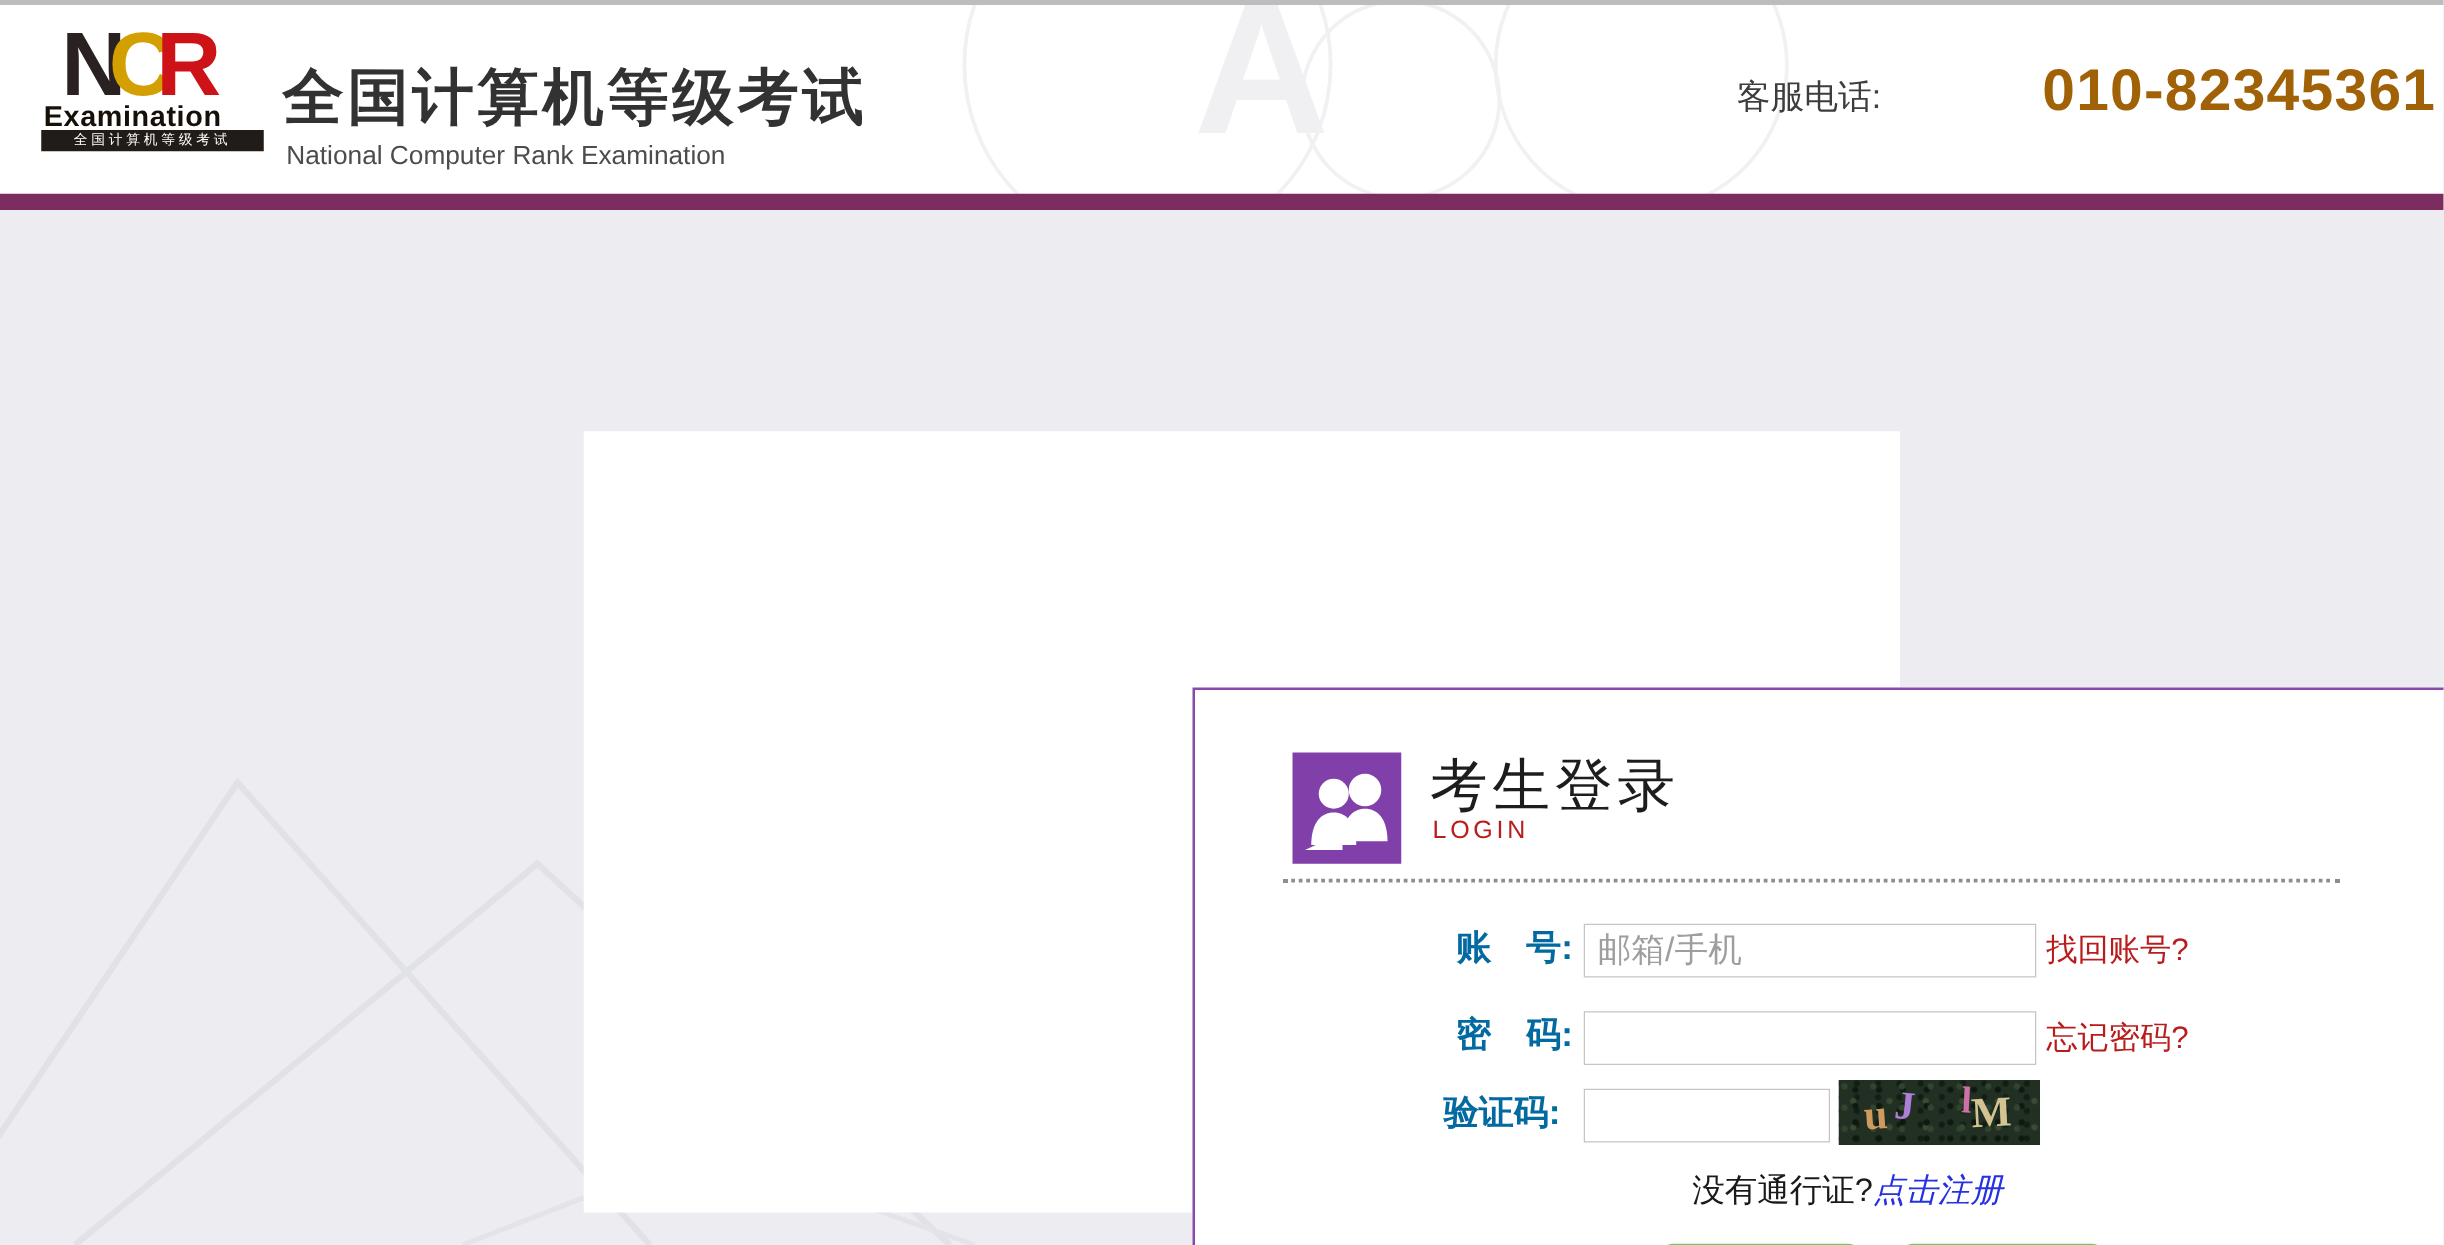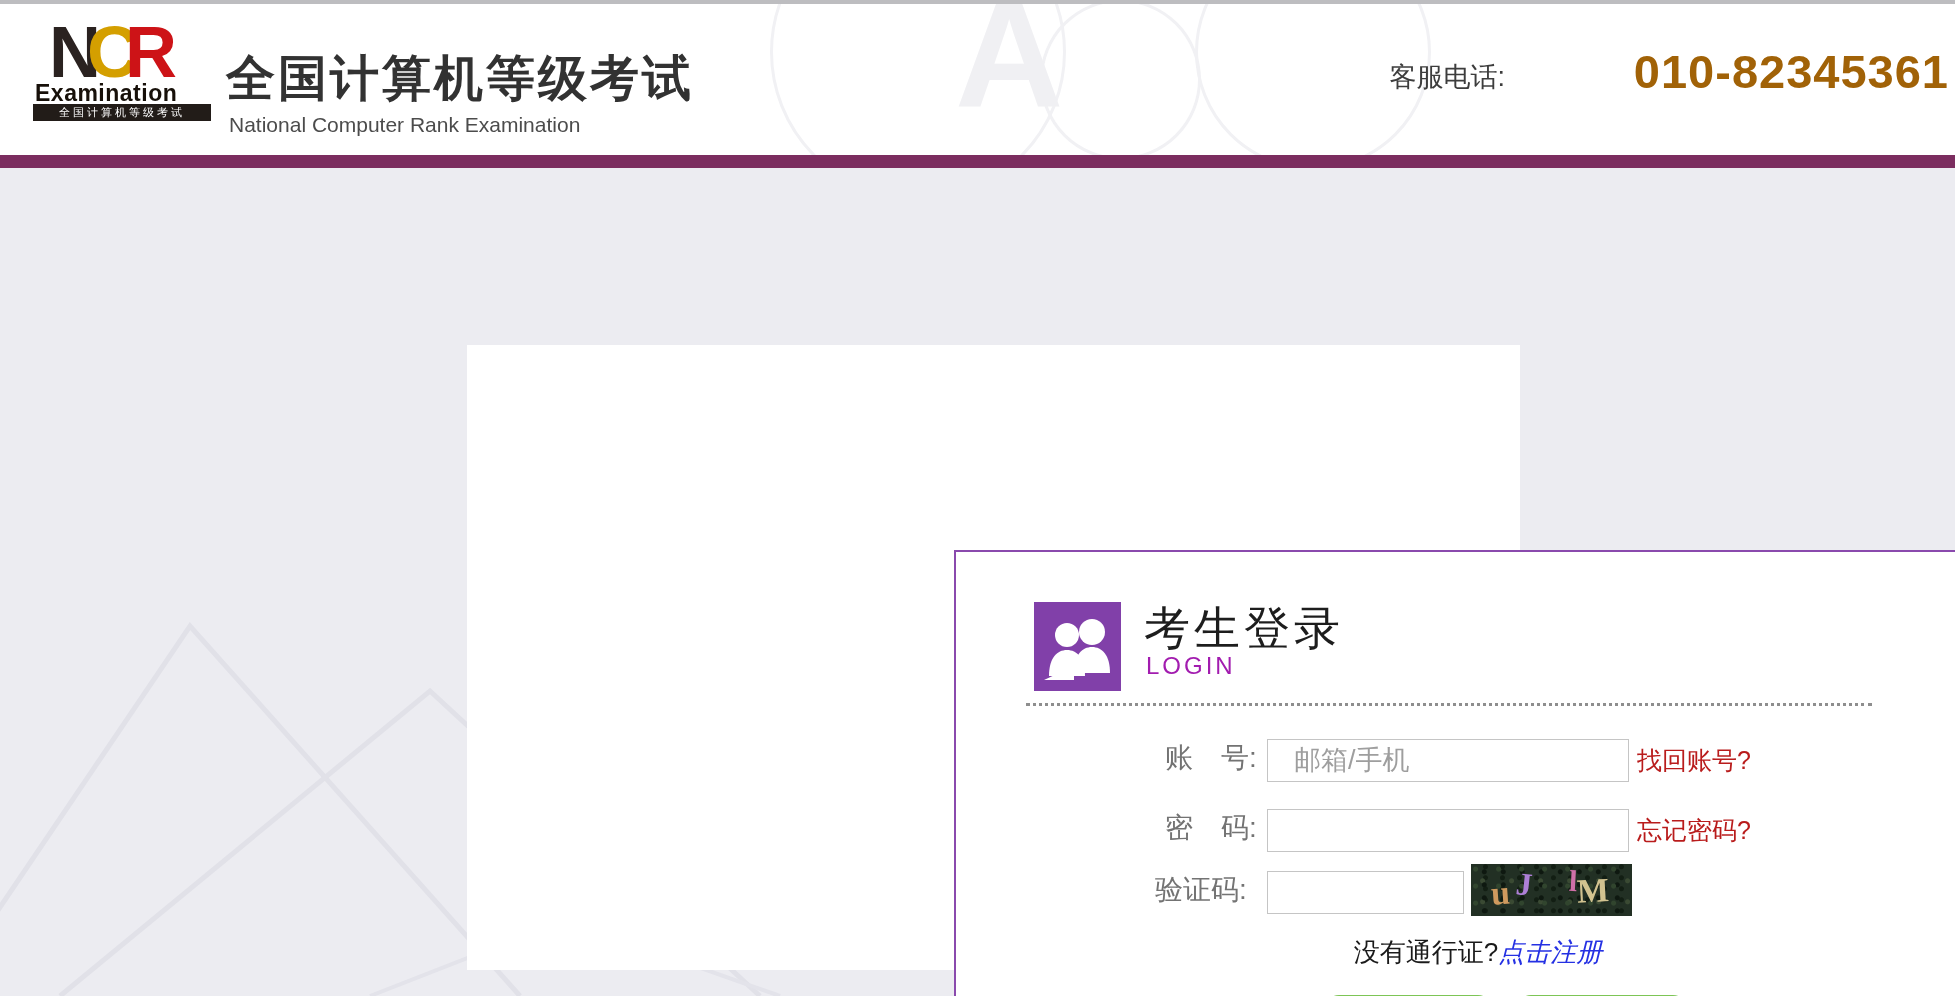--- a/index.html
+++ b/index.html
@@ -39,30 +39,30 @@
   
   .main{position:absolute;left:0;top:168px;width:100%;height:828px;background:#ececf1;}
   .mountains{position:absolute;left:0;top:368px;pointer-events:none;}
 
   .card{position:absolute;left:467px;top:177px;width:1053px;height:625px;background:#ffffff;}
   .panel{position:absolute;left:487px;top:205px;width:1009px;height:585px;box-sizing:border-box;
          border:2px solid #8a4aad;background:#ffffff;}
 
   .login-icon{position:absolute;left:78px;top:50px;width:87px;height:89px;background:#8140a9;}
   .login-title{position:absolute;left:188px;top:53px;font-size:46px;color:#1d1d1d;font-weight:normal;letter-spacing:4px;line-height:1;}
-  .login-sub{position:absolute;left:190px;top:102px;font-size:24px;color:#a21caf;letter-spacing:3px;line-height:1;}
+  .login-sub{position:absolute;left:190px;top:102px;font-size:20px;color:#b91c1c;letter-spacing:3px;line-height:1;}
   .dotted{position:absolute;left:70px;top:151px;width:846px;height:0;border-bottom:3px dotted #8e8e8e;}
 
-  .flabel{position:absolute;font-size:28px;font-weight:normal;color:#737373;line-height:1;white-space:nowrap;}
+  .flabel{position:absolute;font-size:28px;font-weight:bold;color:#0369a1;line-height:1;white-space:nowrap;}
   .flabel.l1{left:209px;top:192px;}
   .flabel.l2{left:209px;top:262px;}
   .flabel.l3{left:199px;top:324px;}
 
   .finput{position:absolute;box-sizing:border-box;height:43px;border:1px solid #c5c5c5;background:#fff;
-          font-size:27px;color:#333;padding:0 26px;outline:none;font-family:"Liberation Sans","DejaVu Sans",sans-serif;}
+          font-size:27px;color:#333;padding:0 10px;outline:none;font-family:"Liberation Sans","DejaVu Sans",sans-serif;}
   .finput::placeholder{color:#9e9e9e;opacity:1;}
   .finput.i1{left:311px;top:187px;width:362px;}
   .finput.i2{left:311px;top:257px;width:362px;}
   .finput.i3{left:311px;top:319px;width:197px;}
 
   .flink{position:absolute;font-size:25px;color:#b91c1c;text-decoration:none;line-height:1;white-space:nowrap;}
   .flink.k1{left:681px;top:196px;}
   .flink.k2{left:681px;top:266px;}
 
   .captcha{position:absolute;left:515px;top:312px;width:161px;height:52px;cursor:pointer;overflow:hidden;

